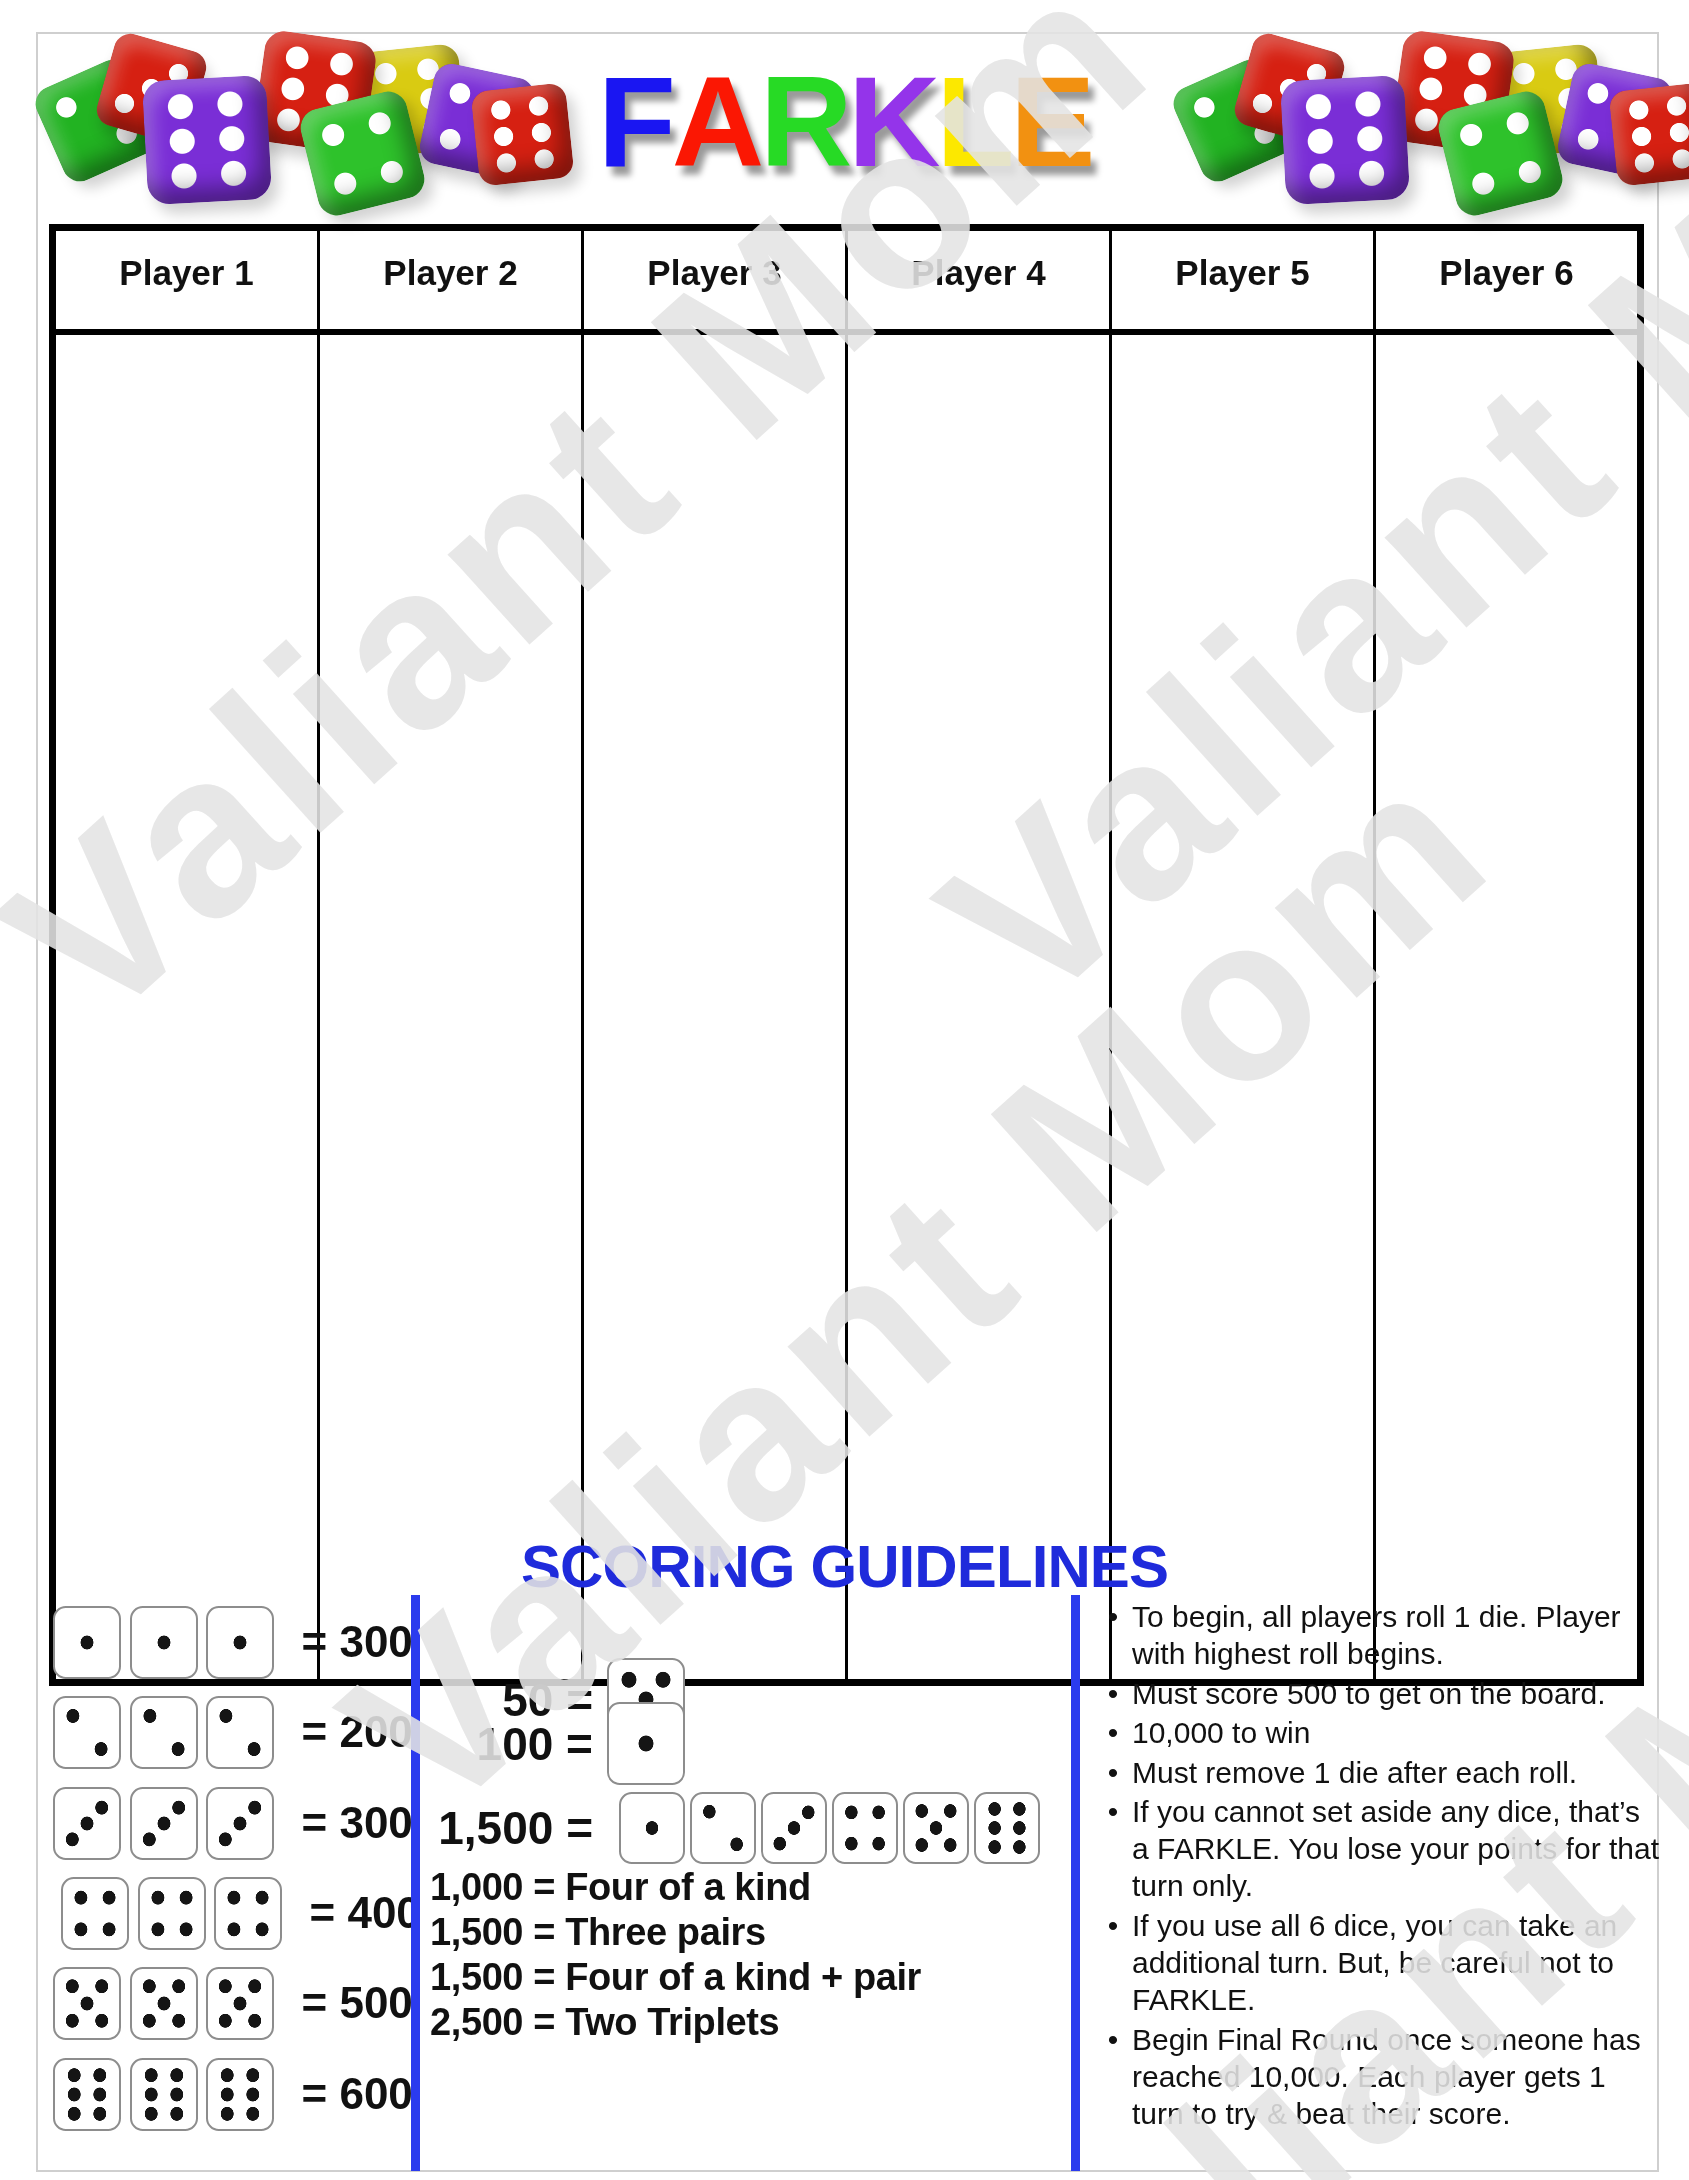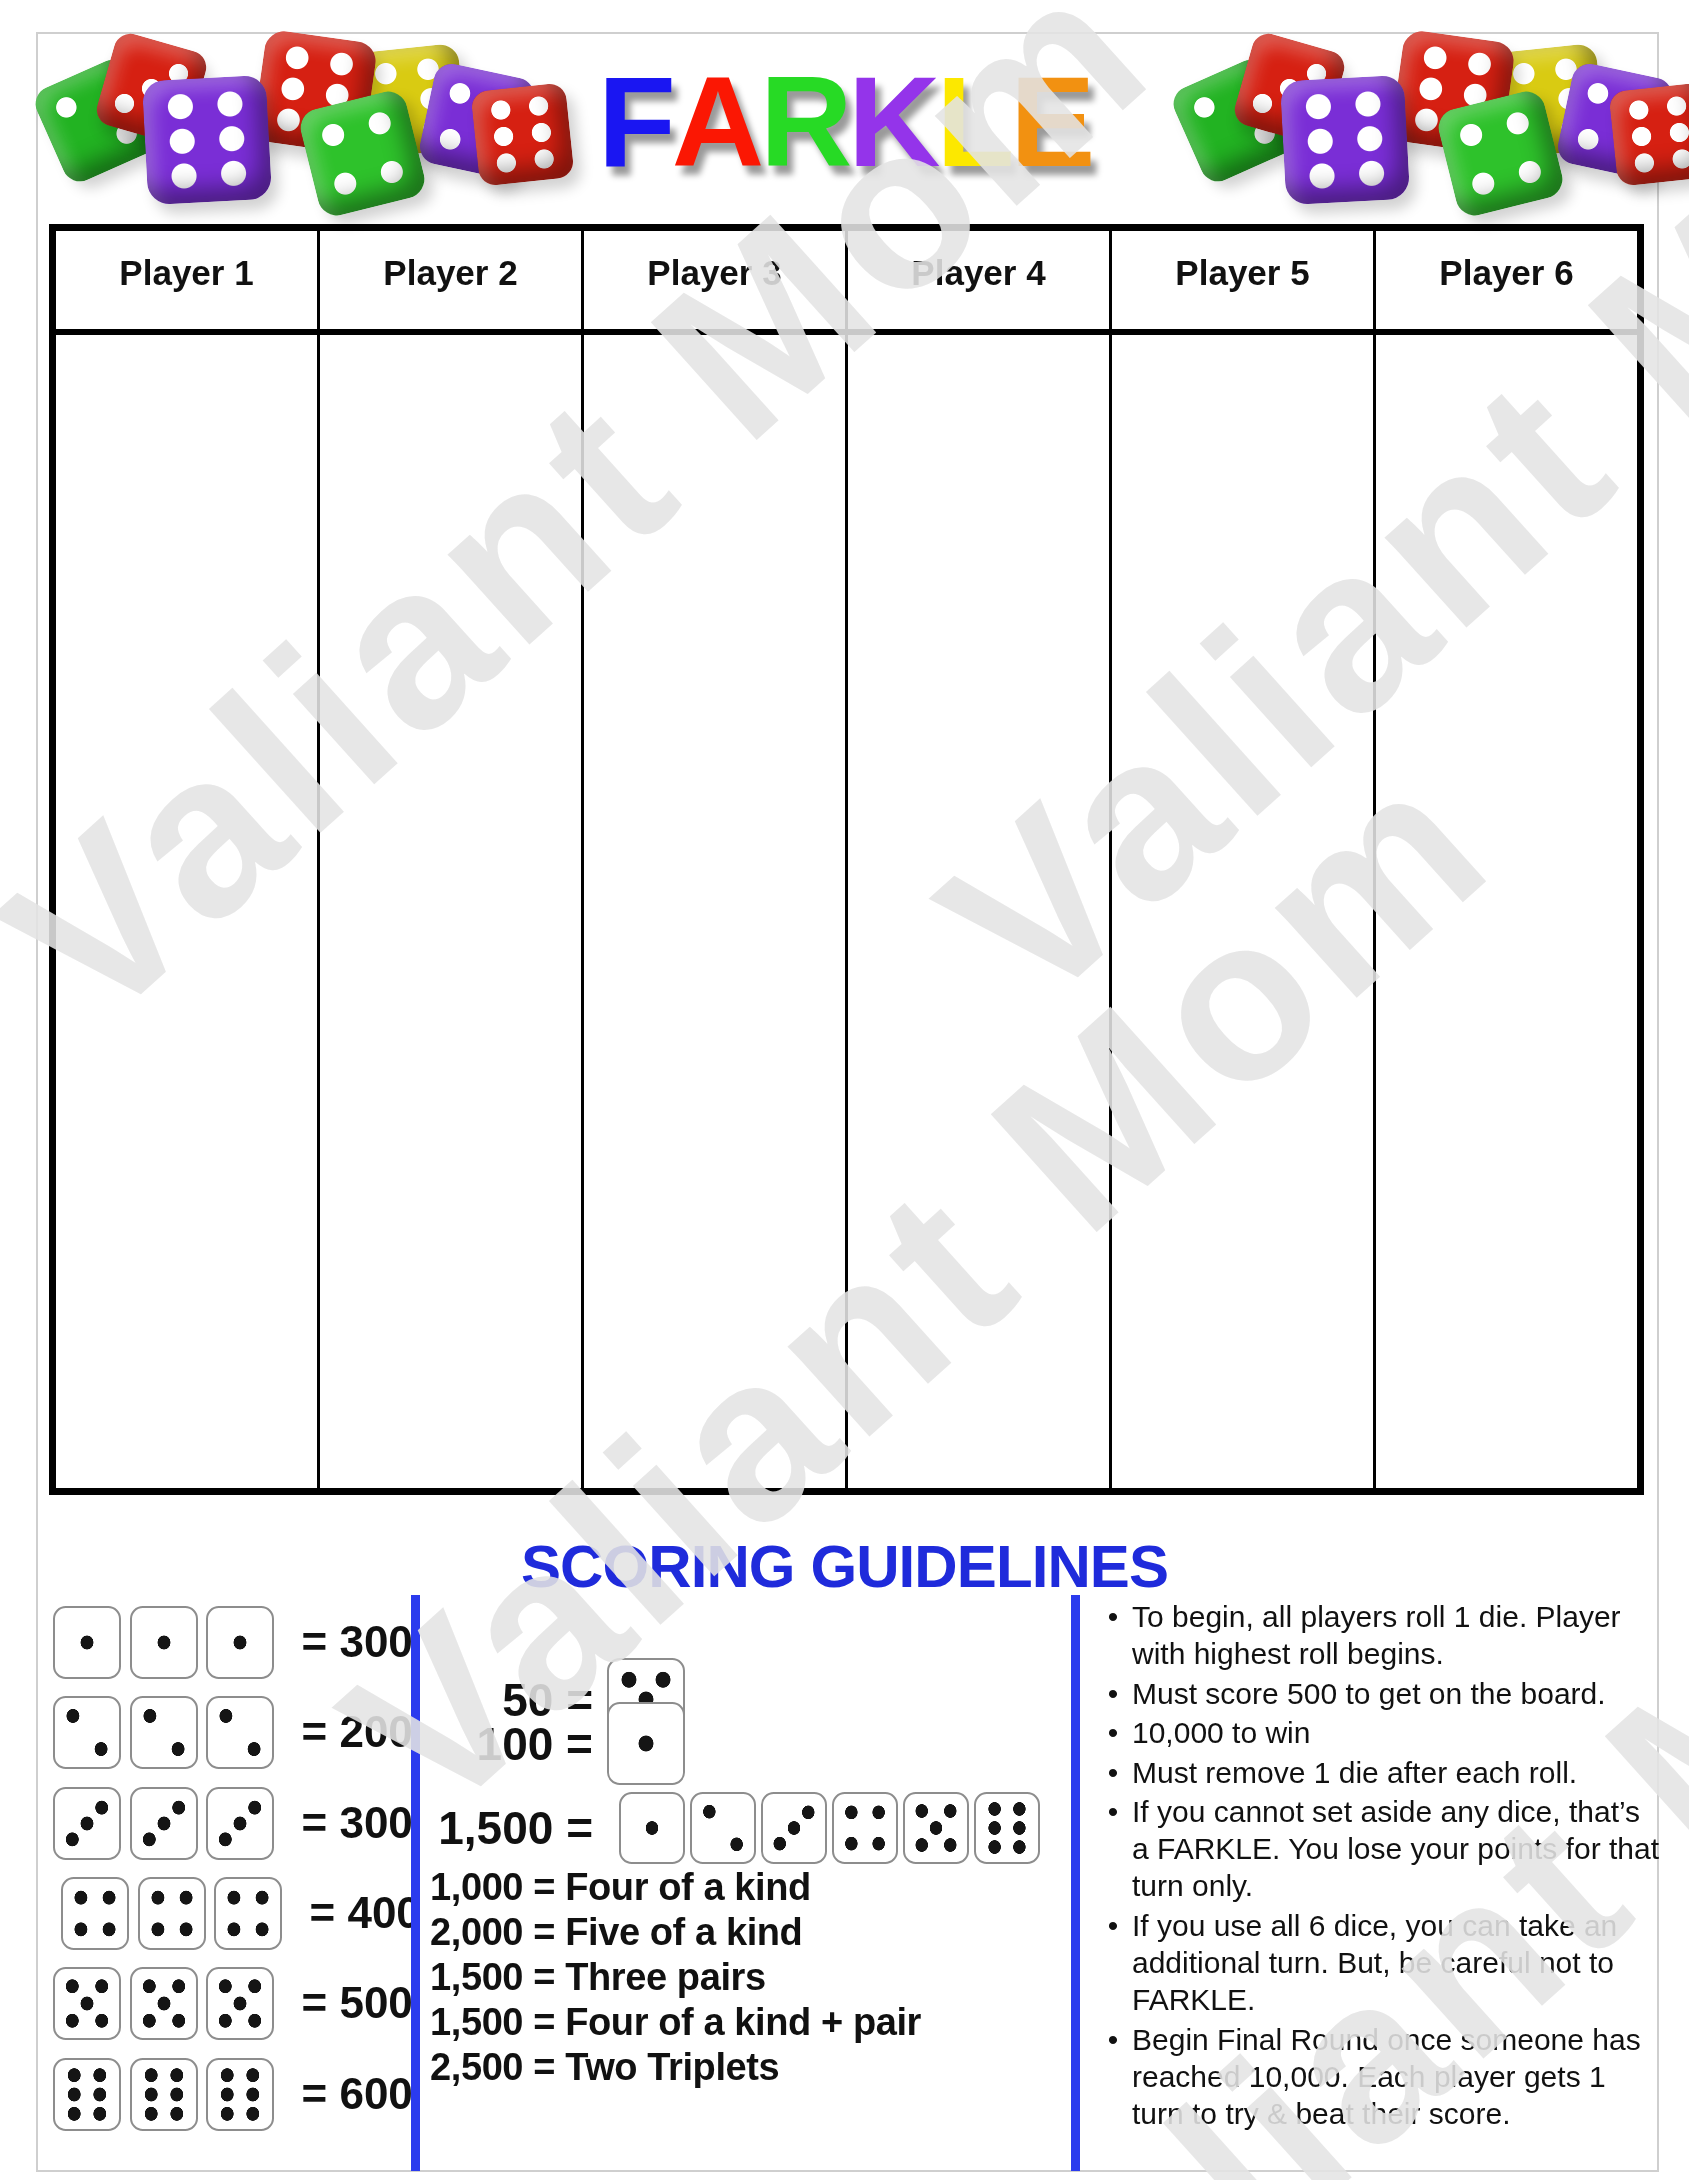--- a/index.html
+++ b/index.html
@@ -18,21 +18,21 @@
 
   .dice-cluster{position:absolute;top:34px;width:494px;height:179px;z-index:4;}
   .dice-cluster.left{left:44px;}
   .dice-cluster.right{left:1182px;}
   .cdie{position:absolute;color:#fff;border-radius:18%;
         box-shadow:inset -10.2px -13.6px 22px rgba(0,0,0,.40),
                    inset 8.5px 10.2px 17px rgba(255,255,255,.28),
                    6.8px 10.2px 13.6px rgba(0,0,0,.18);}
 
   
-  .score-table{position:absolute;left:49px;top:224px;width:1595px;height:1271px;
+  .score-table{position:absolute;left:49px;top:224px;width:1595px;height:1462px;
                border:7.7px solid #000;box-sizing:border-box;display:flex;background:transparent;}
   .pcol{flex:1;display:flex;flex-direction:column;border-right:3.4px solid #000;}
   .pcol:last-child{border-right:none;}
   .pcol-head{height:104px;border-bottom:6.8px solid #000;box-sizing:border-box;
              font-size:35px;font-weight:bold;text-align:center;padding-top:22px;}
   .pcol-body{flex:1;}
 
   
   .sg-title{position:absolute;left:0;right:0;top:1532px;text-align:center;
             font-size:60px;font-weight:bold;letter-spacing:-0.9px;z-index:3;}
@@ -213,21 +213,20 @@
     <span class="wdie s78 v1"></span>
     <span class="wdie s78 v2"></span>
     <span class="wdie s78 v3"></span>
     <span class="wdie s78 v4"></span>
     <span class="wdie s78 v5"></span>
     <span class="wdie s78 v6"></span>
   </span>
 </div>
 <div class="combo-list">
   <div class="combo-line">1,000 = Four of a kind</div>
-  <div class="combo-line">2,000 = Five of a kind</div>
   <div class="combo-line">1,500 = Three pairs</div>
   <div class="combo-line">1,500 = Four of a kind + pair</div>
   <div class="combo-line">2,500 = Two Triplets</div>
 </div>
 
 <div class="rules">
   <div class="rule"><span class="bullet">•</span><span>To begin, all players roll 1 die. Player with highest roll begins.</span></div>
   <div class="rule"><span class="bullet">•</span><span>Must score 500 to get on the board.</span></div>
   <div class="rule"><span class="bullet">•</span><span>10,000 to win</span></div>
   <div class="rule"><span class="bullet">•</span><span>Must remove 1 die after each roll.</span></div>

